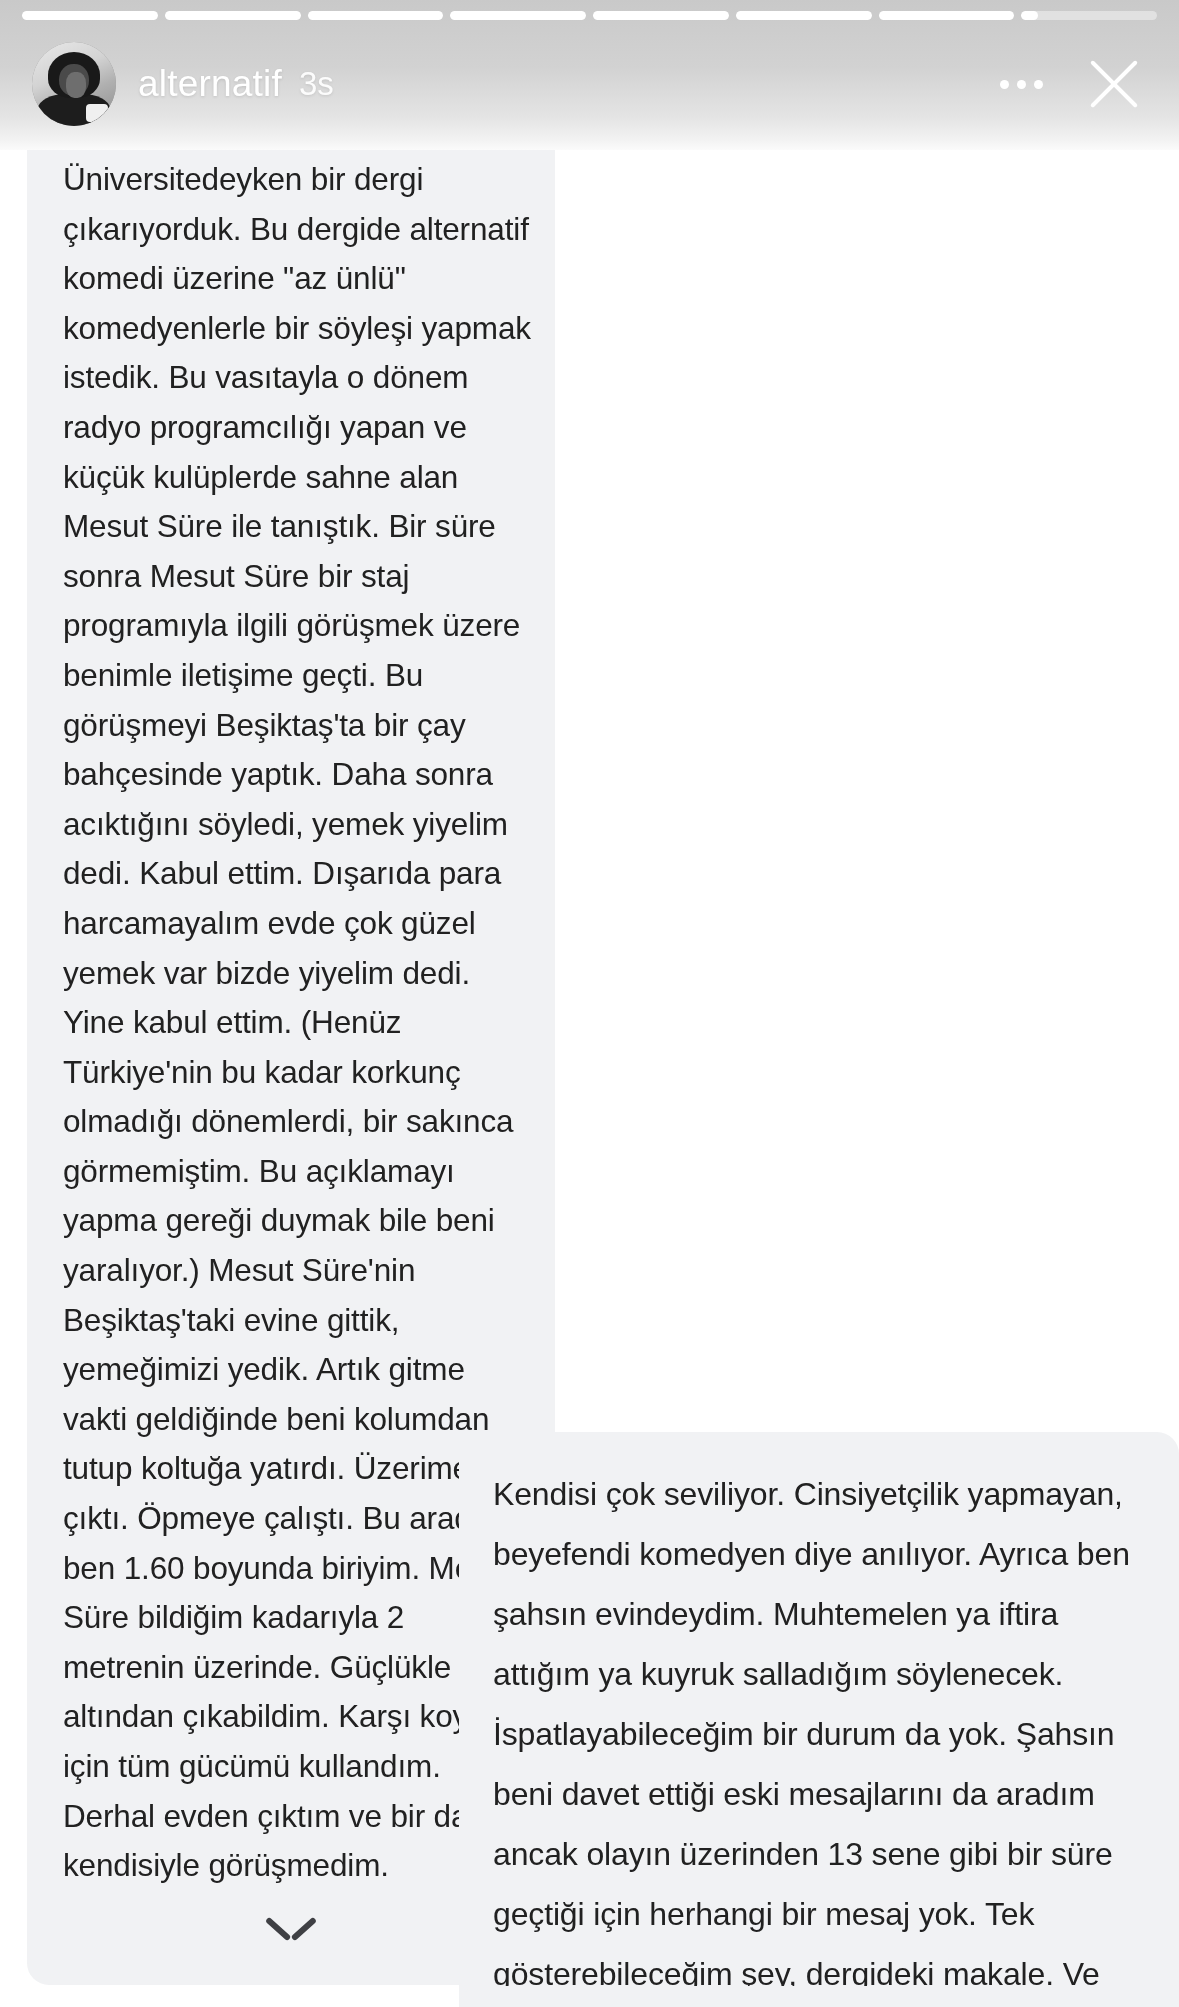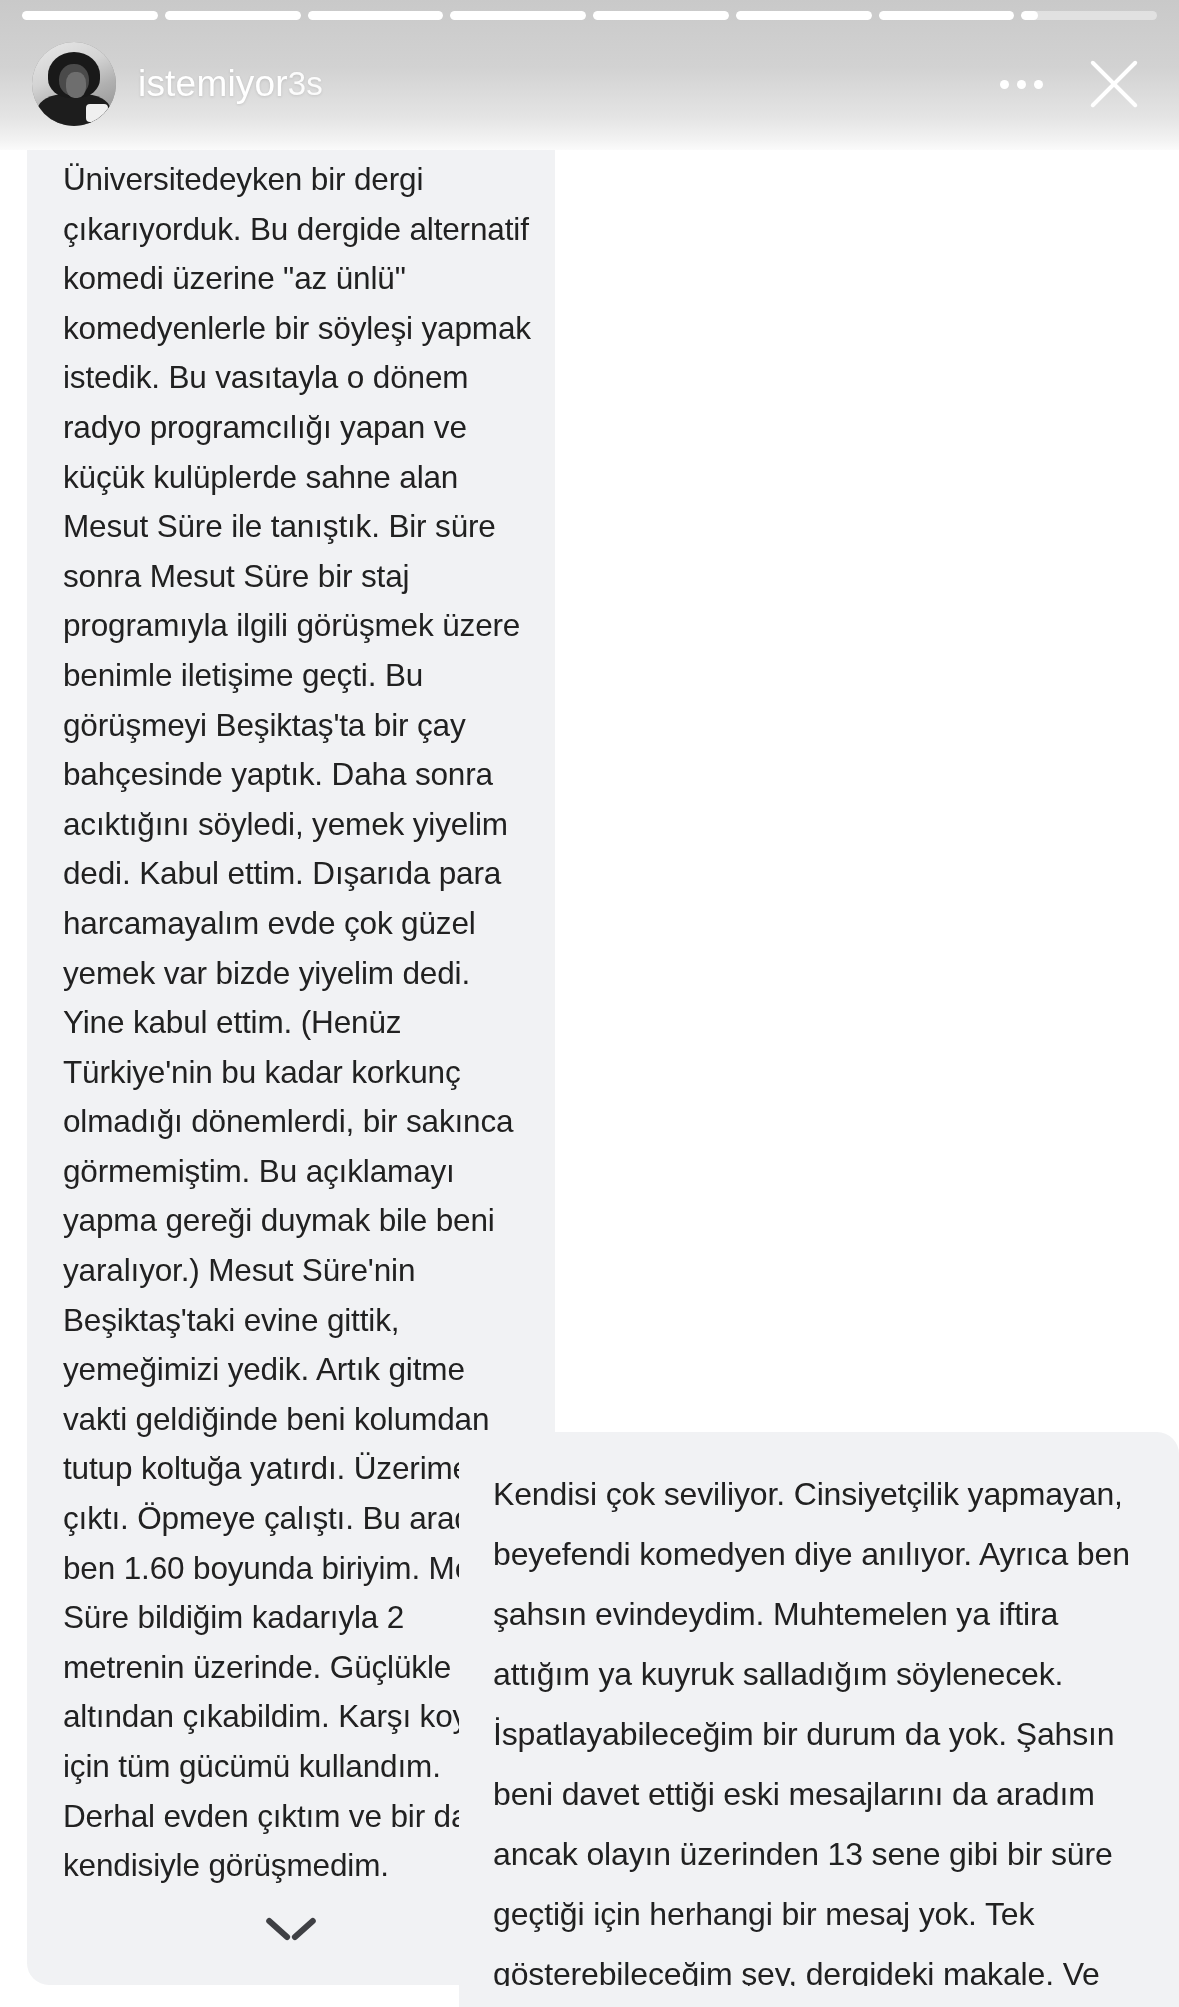--- a/index.html
+++ b/index.html
@@ -121,20 +121,21 @@
   .username {
     margin-left: 22px;
     font-size: 37px;
     font-weight: 400;
     color: #ffffff;
     letter-spacing: 0.2px;
     white-space: nowrap;
     text-shadow: 0 1px 3px rgba(0,0,0,0.12);
   }
   .timestamp {
+    margin-left: 17px;
     font-size: 33px;
     font-weight: 400;
     color: rgba(255,255,255,0.93);
     white-space: nowrap;
     text-shadow: 0 1px 3px rgba(0,0,0,0.10);
   }
 
   .header-spacer { flex: 1 1 auto; }
 
   .more-btn {
@@ -337,21 +338,21 @@
   <div class="header-bar">
     <div class="avatar">
       <div class="av-sky"></div>
       <div class="av-body"></div>
       <div class="av-hair"></div>
       <div class="av-face"></div>
       <div class="av-hand"></div>
       <div class="av-phone"></div>
     </div>
 
-    <div class="username">istemiyor</div>
+    <div class="username">alternatif</div>
     <div class="timestamp">3s</div>
 
     <div class="header-spacer"></div>
 
     <div class="more-btn">
       <span></span>
       <span></span>
       <span></span>
     </div>
 

